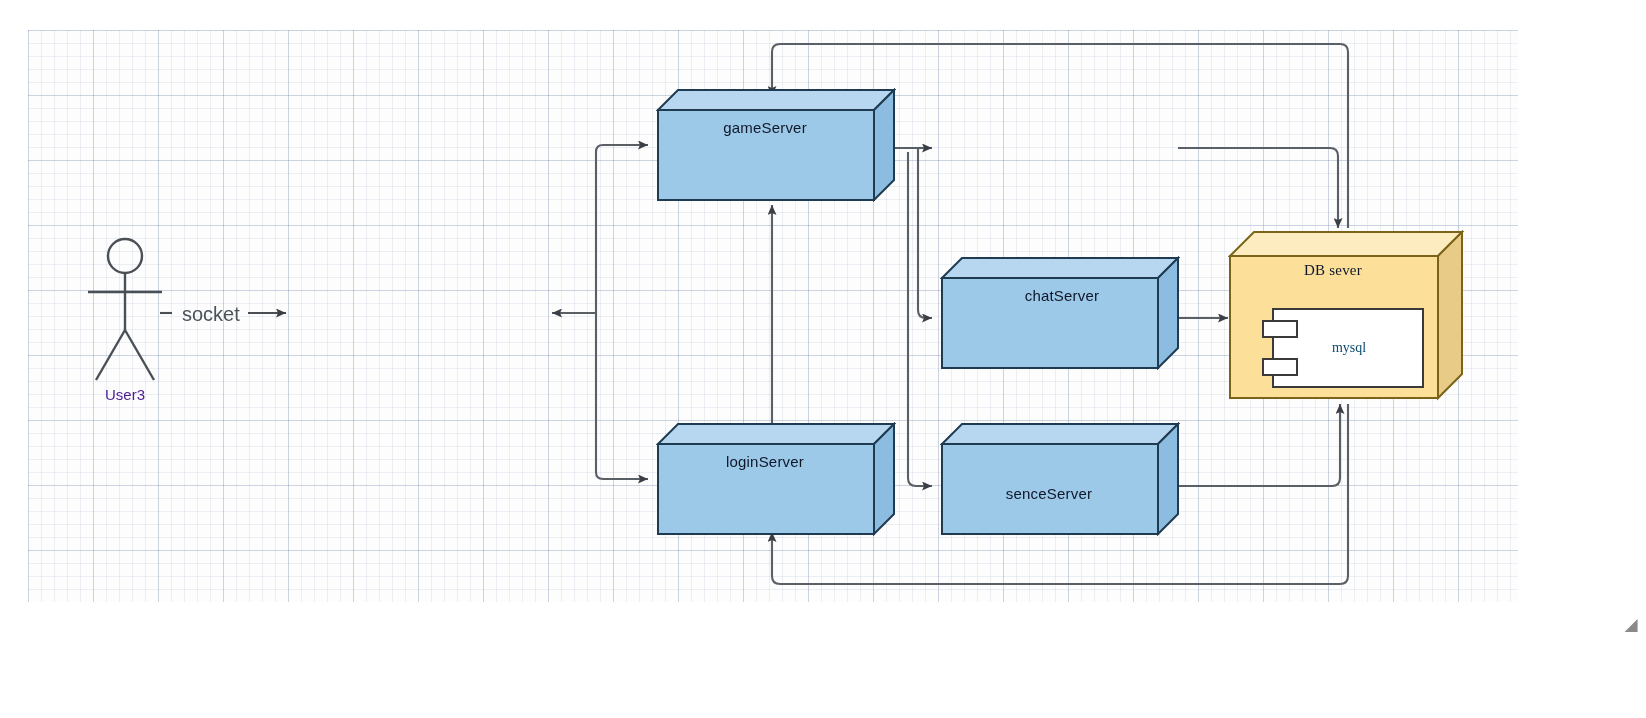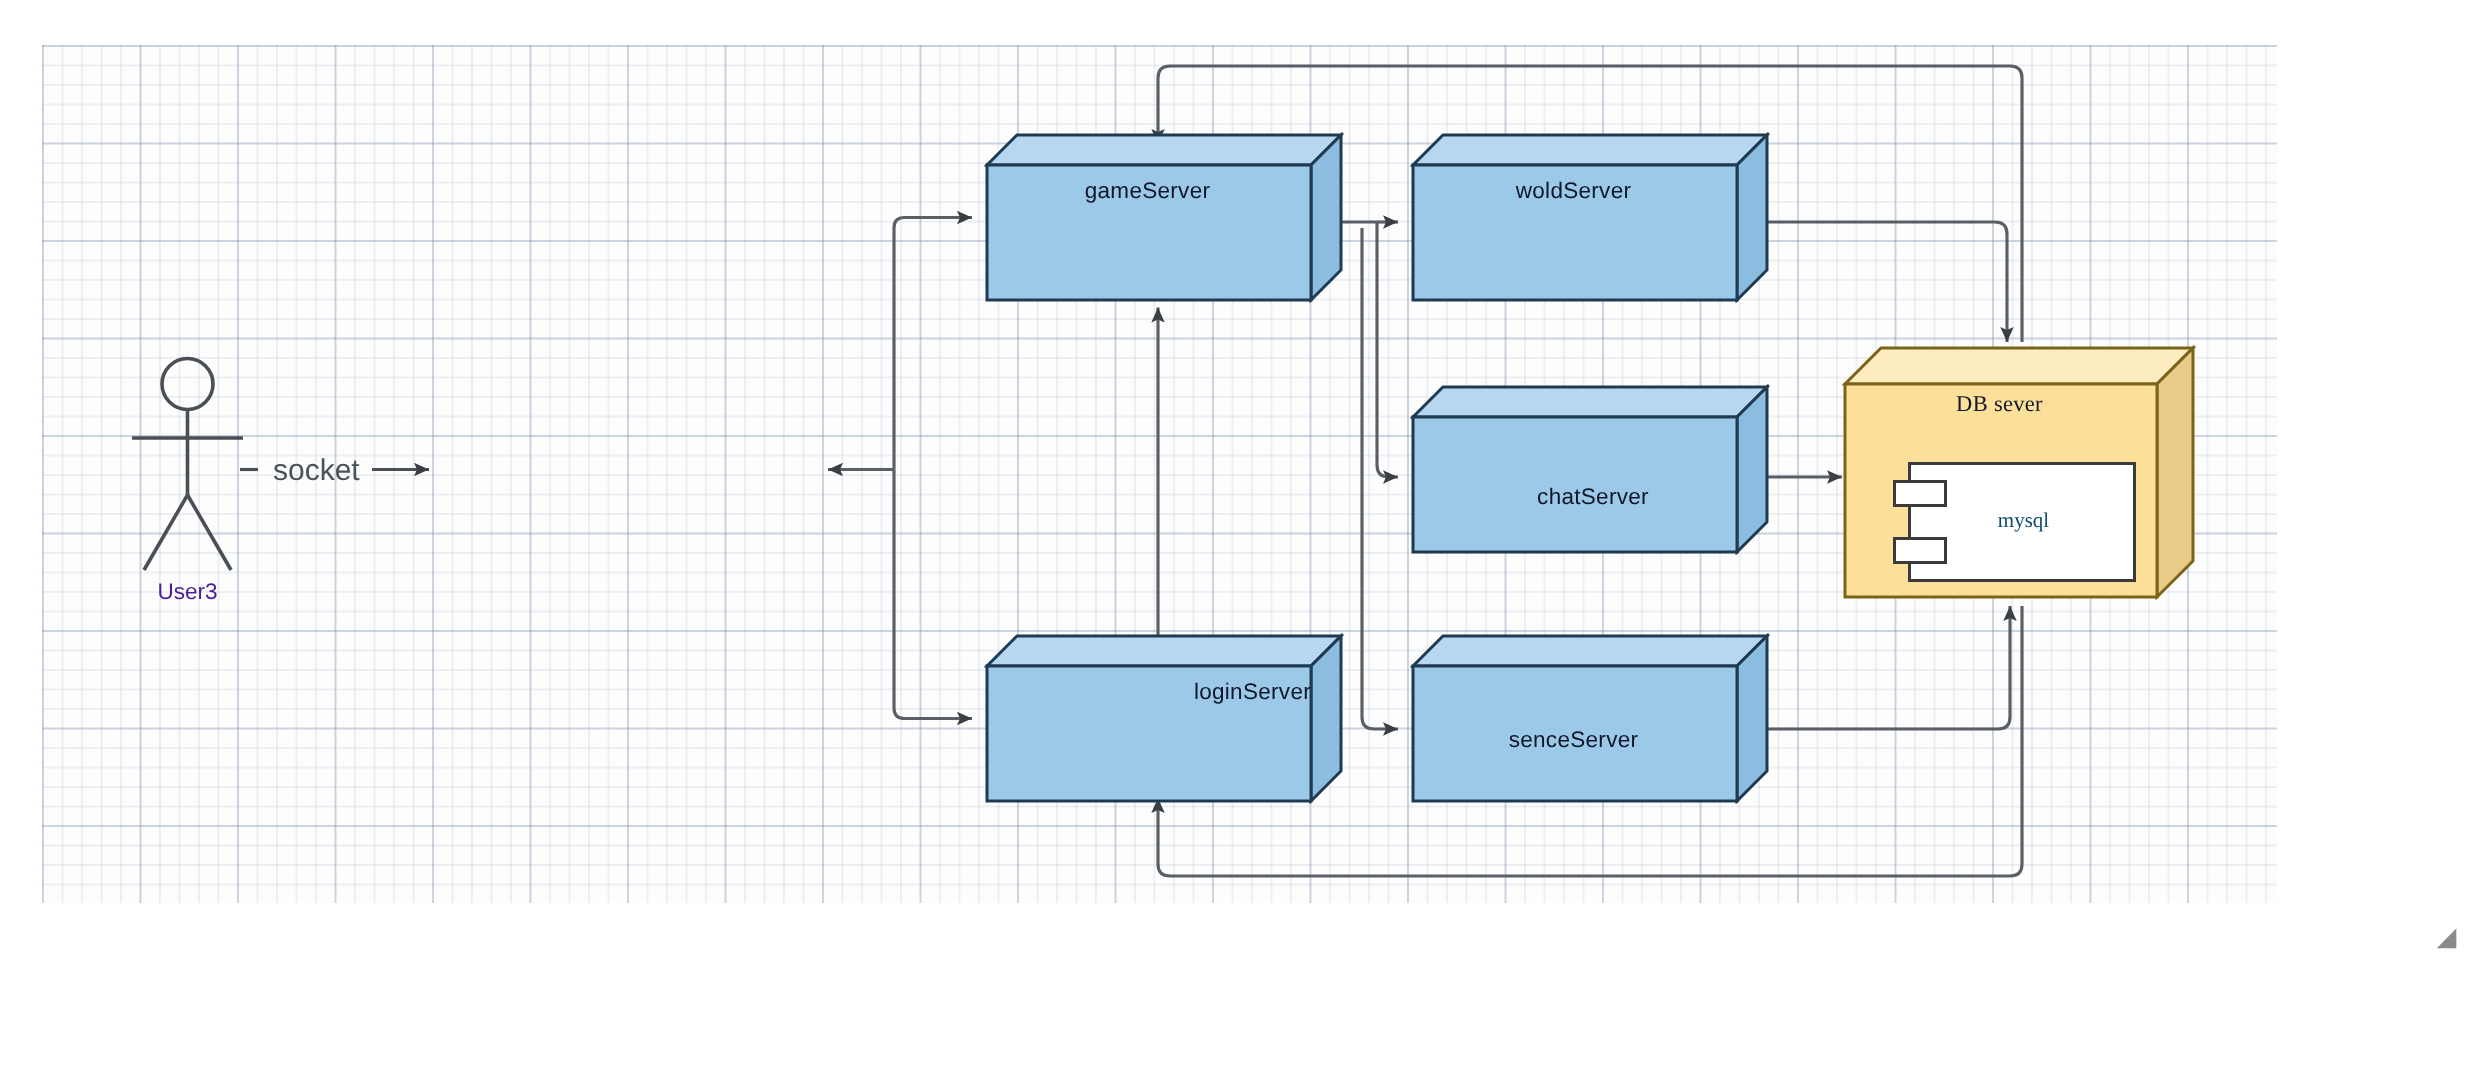--- a/index.html
+++ b/index.html
@@ -146,45 +146,37 @@
 
   <div class="node" style="left:656px; top:88px; width:240px; height:114px;">
     <svg width="240" height="114" viewBox="0 0 240 114">
       <polygon points="2,22 22,2 238,2 218,22" fill="#b6d7ef" stroke="#1f3b52" stroke-width="2"></polygon>
       <polygon points="218,22 238,2 238,92 218,112" fill="#8cbcdf" stroke="#1f3b52" stroke-width="2"></polygon>
       <rect x="2" y="22" width="216" height="90" fill="#9dc9e8" stroke="#1f3b52" stroke-width="2"></rect>
     </svg>
     <div class="node-label" style="top:31px; width:218px;">gameServer</div>
   </div>
 
-  <div class="node" style="left:940px; top:88px; width:240px; height:114px;">
-    <svg width="240" height="114" viewBox="0 0 240 114">
-      <polygon points="2,22 22,2 238,2 218,22" fill="#b6d7ef" stroke="#1f3b52" stroke-width="2"></polygon>
-      <polygon points="218,22 238,2 238,92 218,112" fill="#8cbcdf" stroke="#1f3b52" stroke-width="2"></polygon>
-      <rect x="2" y="22" width="216" height="90" fill="#9dc9e8" stroke="#1f3b52" stroke-width="2"></rect>
-    </svg>
-    <div class="node-label" style="top:31px; width:218px;">woldServer</div>
-  </div>
 
   <div class="node" style="left:940px; top:256px; width:240px; height:114px;">
     <svg width="240" height="114" viewBox="0 0 240 114">
       <polygon points="2,22 22,2 238,2 218,22" fill="#b6d7ef" stroke="#1f3b52" stroke-width="2"></polygon>
       <polygon points="218,22 238,2 238,92 218,112" fill="#8cbcdf" stroke="#1f3b52" stroke-width="2"></polygon>
       <rect x="2" y="22" width="216" height="90" fill="#9dc9e8" stroke="#1f3b52" stroke-width="2"></rect>
     </svg>
-    <div class="node-label" style="top:31px; width:244px;margin-top:36px;">chatServer</div>
+    <div class="node-label" style="top:31px; width:244px;">chatServer</div>
   </div>
 
   <div class="node" style="left:656px; top:422px; width:240px; height:114px;">
     <svg width="240" height="114" viewBox="0 0 240 114">
       <polygon points="2,22 22,2 238,2 218,22" fill="#b6d7ef" stroke="#1f3b52" stroke-width="2"></polygon>
       <polygon points="218,22 238,2 238,92 218,112" fill="#8cbcdf" stroke="#1f3b52" stroke-width="2"></polygon>
       <rect x="2" y="22" width="216" height="90" fill="#9dc9e8" stroke="#1f3b52" stroke-width="2"></rect>
     </svg>
-    <div class="node-label" style="top:31px; width:218px;text-align:right;">loginServer</div>
+    <div class="node-label" style="top:31px; width:218px;">loginServer</div>
   </div>
 
   <div class="node" style="left:940px; top:422px; width:240px; height:114px;">
     <svg width="240" height="114" viewBox="0 0 240 114">
       <polygon points="2,22 22,2 238,2 218,22" fill="#b6d7ef" stroke="#1f3b52" stroke-width="2"></polygon>
       <polygon points="218,22 238,2 238,92 218,112" fill="#8cbcdf" stroke="#1f3b52" stroke-width="2"></polygon>
       <rect x="2" y="22" width="216" height="90" fill="#9dc9e8" stroke="#1f3b52" stroke-width="2"></rect>
     </svg>
     <div class="node-label" style="top:31px; width:218px;margin-top:32px;">senceServer</div>
   </div>

